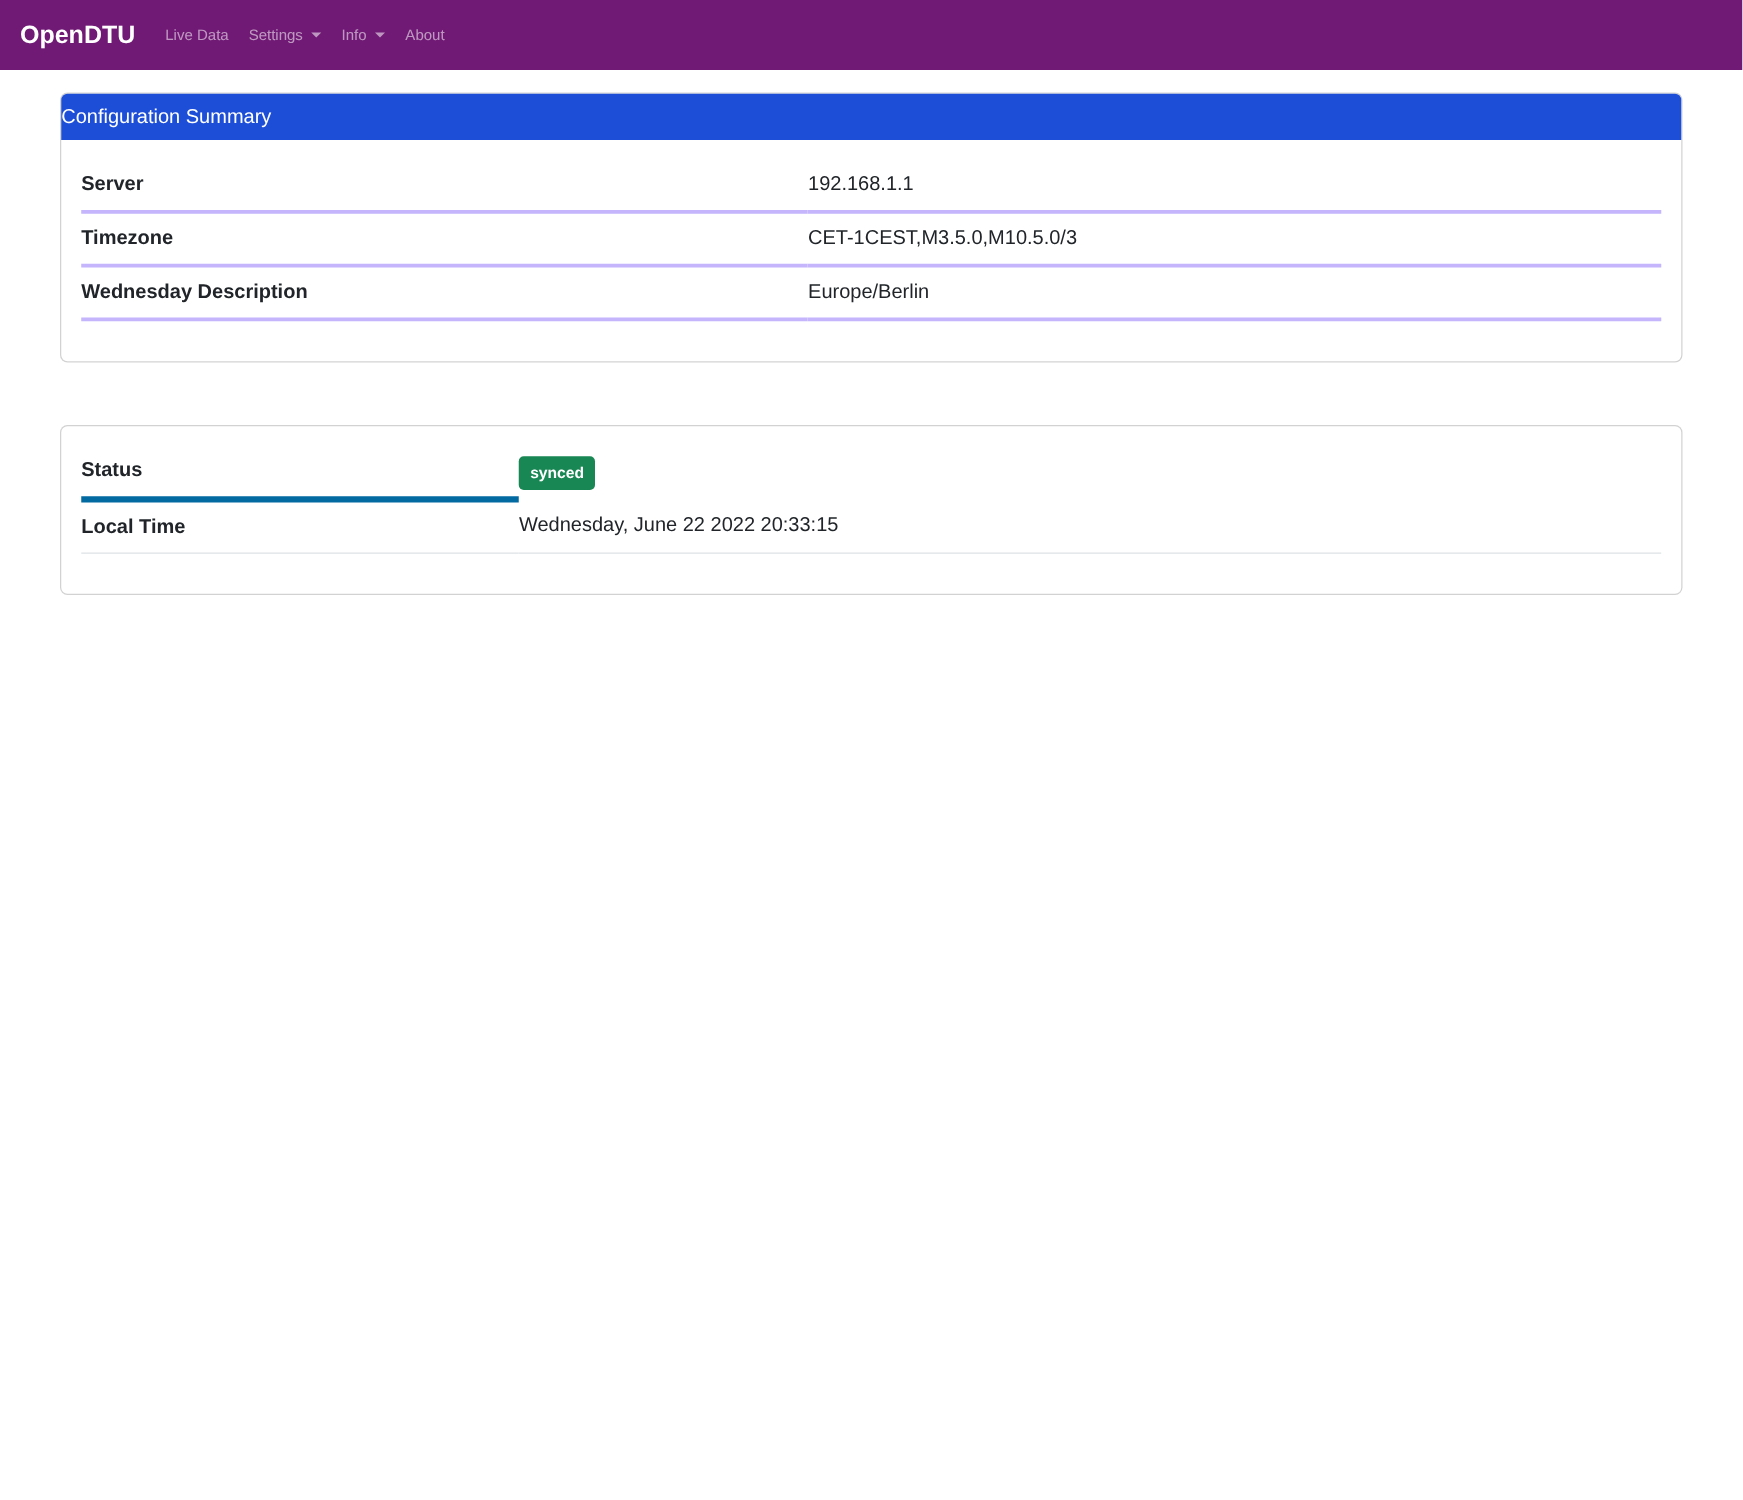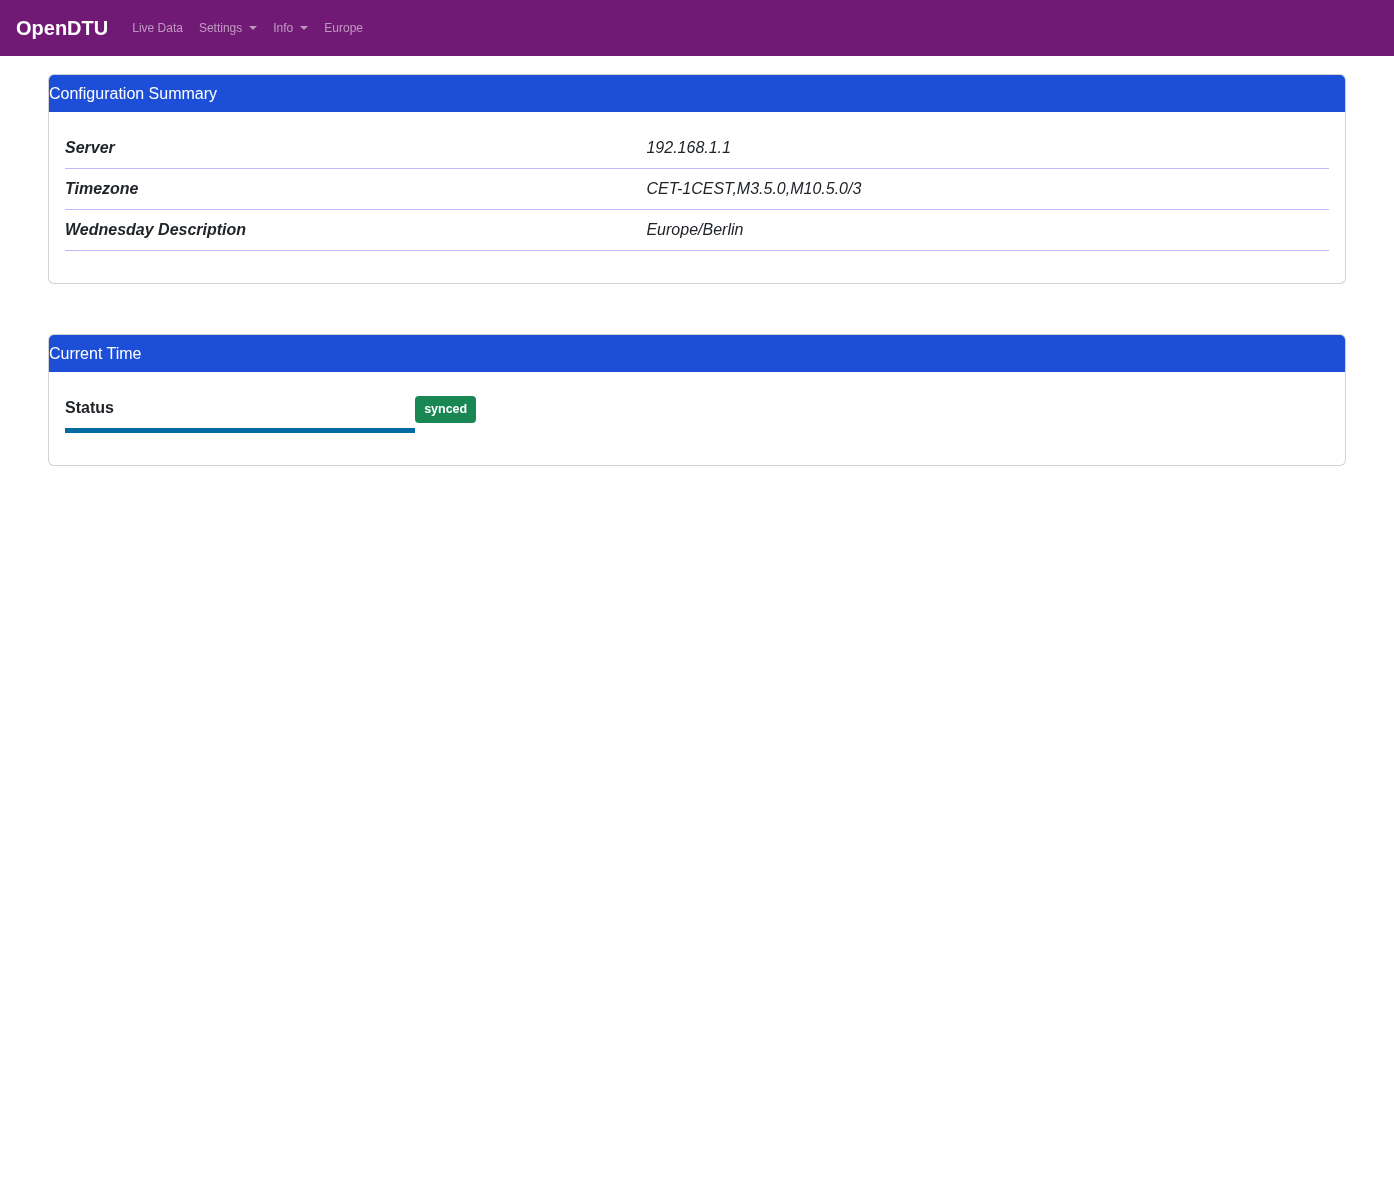--- a/index.html
+++ b/index.html
@@ -95,22 +95,21 @@
     font-size: 16px;
     line-height: 24px;
     padding: 8px 8px 8px 0;
     color: #212529;
   }
   .info-table th { font-weight: 700; }
   .info-table td { font-weight: 400; }
 
   .tbl-config th { width: 46%; }
   .tbl-config th, .tbl-config td {
-    border-bottom: 1px solid #c4b5fd;
-    font-style: italic;
+    border-bottom: 3px solid #c4b5fd;
   }
 
   .tbl-time th { width: 27.7%; }
   .tbl-time tr.row-status th { border-bottom: 5px solid #0369a1; }
   .tbl-time tr.row-status td { border-bottom: none; }
   .tbl-time tr.row-localtime th,
   .tbl-time tr.row-localtime td { border-bottom: 1px solid #dee2e6; }
 
   
   .badge-success {
@@ -143,21 +142,21 @@
       </a>
     </li>
     <li>
       <a class="nav-link">
         <span>Info</span>
         <span class="caret"></span>
       </a>
     </li>
     <li>
       <a class="nav-link">
-        <span>Europe</span>
+        <span>About</span>
       </a>
     </li>
   </ul>
 </nav>
 
 <main class="main">
 
 
   <div class="card">
     <div class="card-header">Configuration Summary</div>
@@ -175,28 +174,31 @@
           <tr>
             <th>Wednesday Description</th>
             <td>Europe/Berlin</td>
           </tr>
         </tbody>
       </table>
     </div>
   </div>
 
   <div class="card">
-    <div class="card-header">Current Time</div>
     <div class="card-body">
       <table class="info-table tbl-time">
         <tbody>
           <tr class="row-status">
             <th>Status</th>
             <td>
               <span class="badge-success">synced</span>
             </td>
           </tr>
+          <tr class="row-localtime">
+            <th>Local Time</th>
+            <td>Wednesday, June 22 2022 20:33:15</td>
+          </tr>
         </tbody>
       </table>
     </div>
   </div>
 
 </main>
 
 </body></html>

